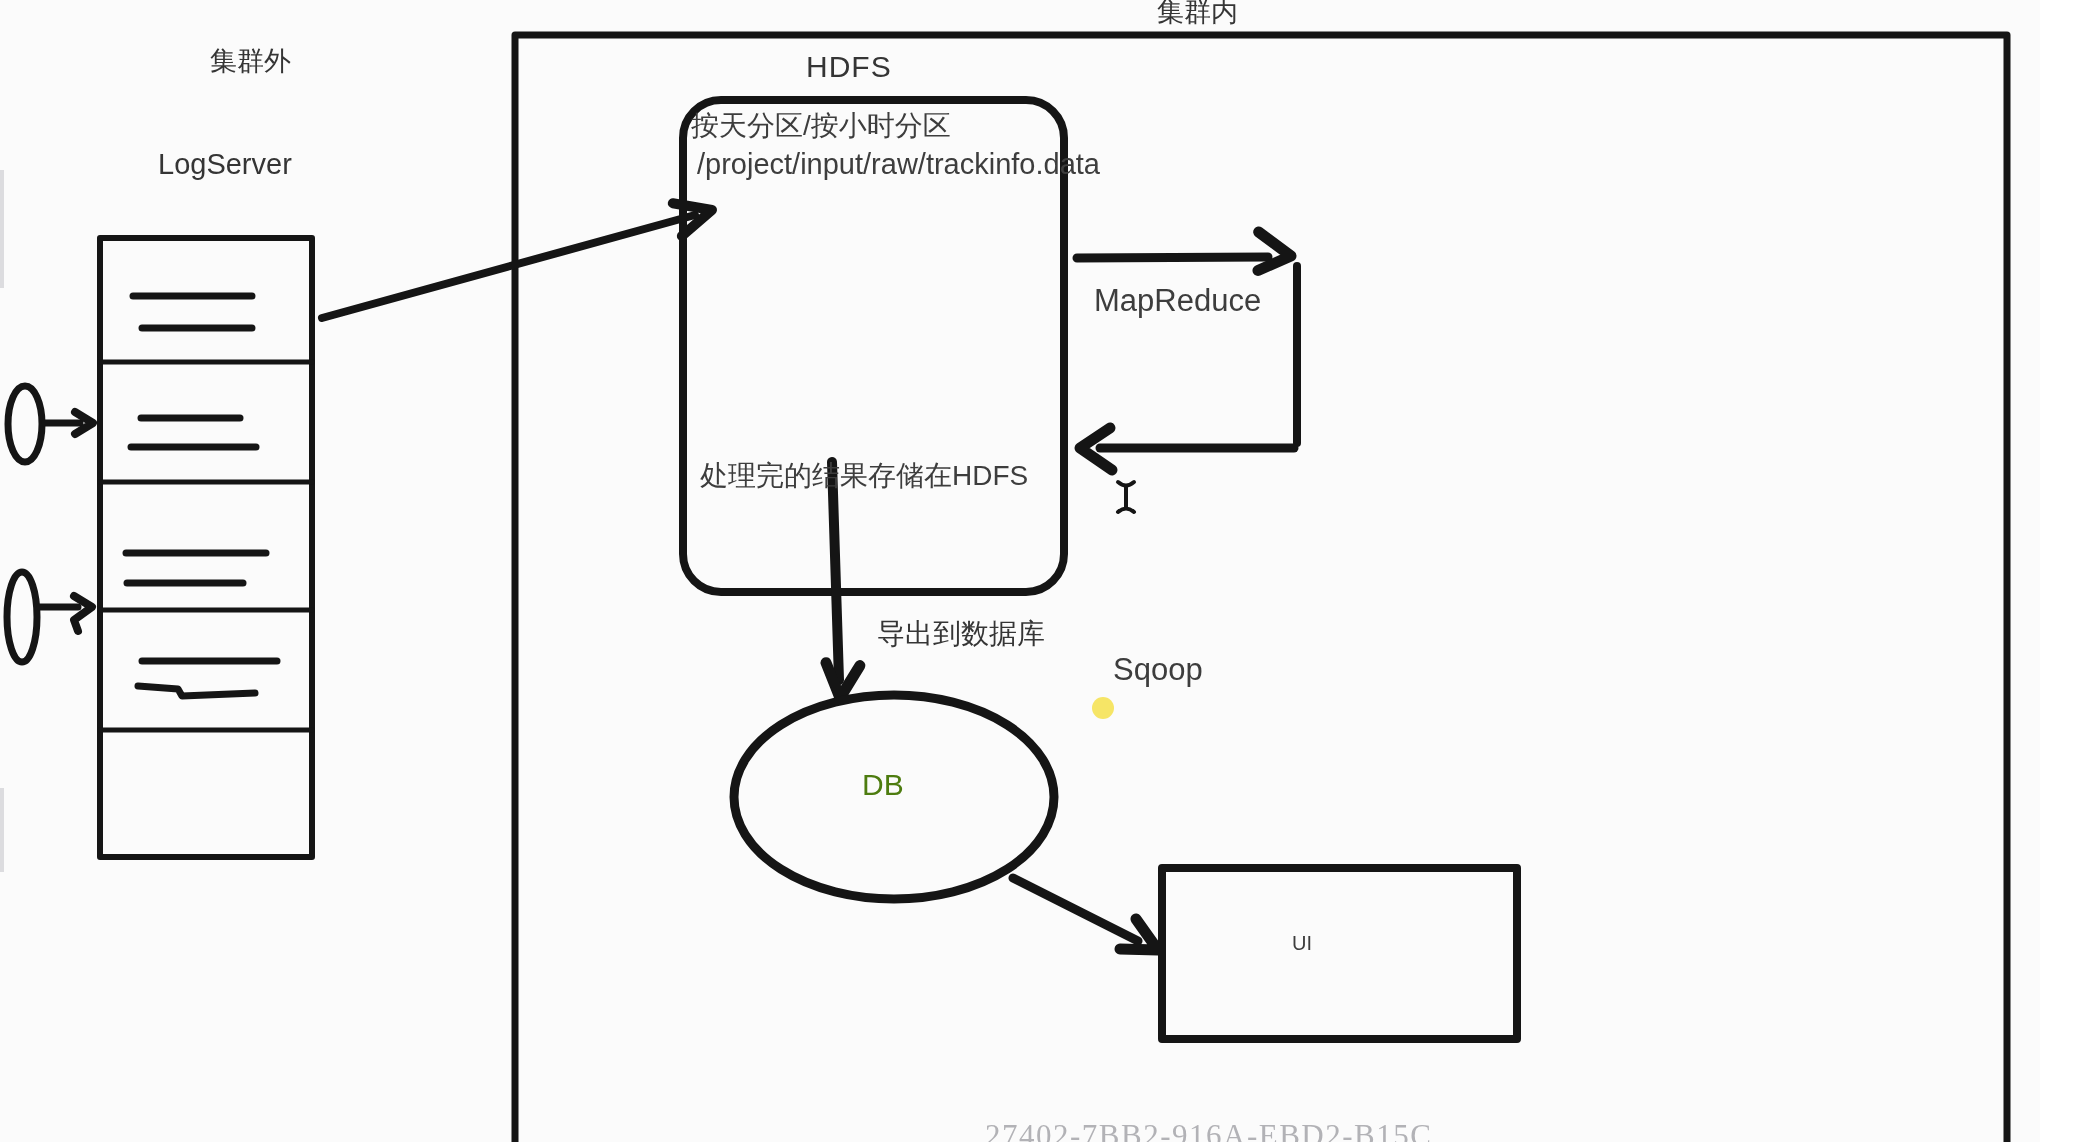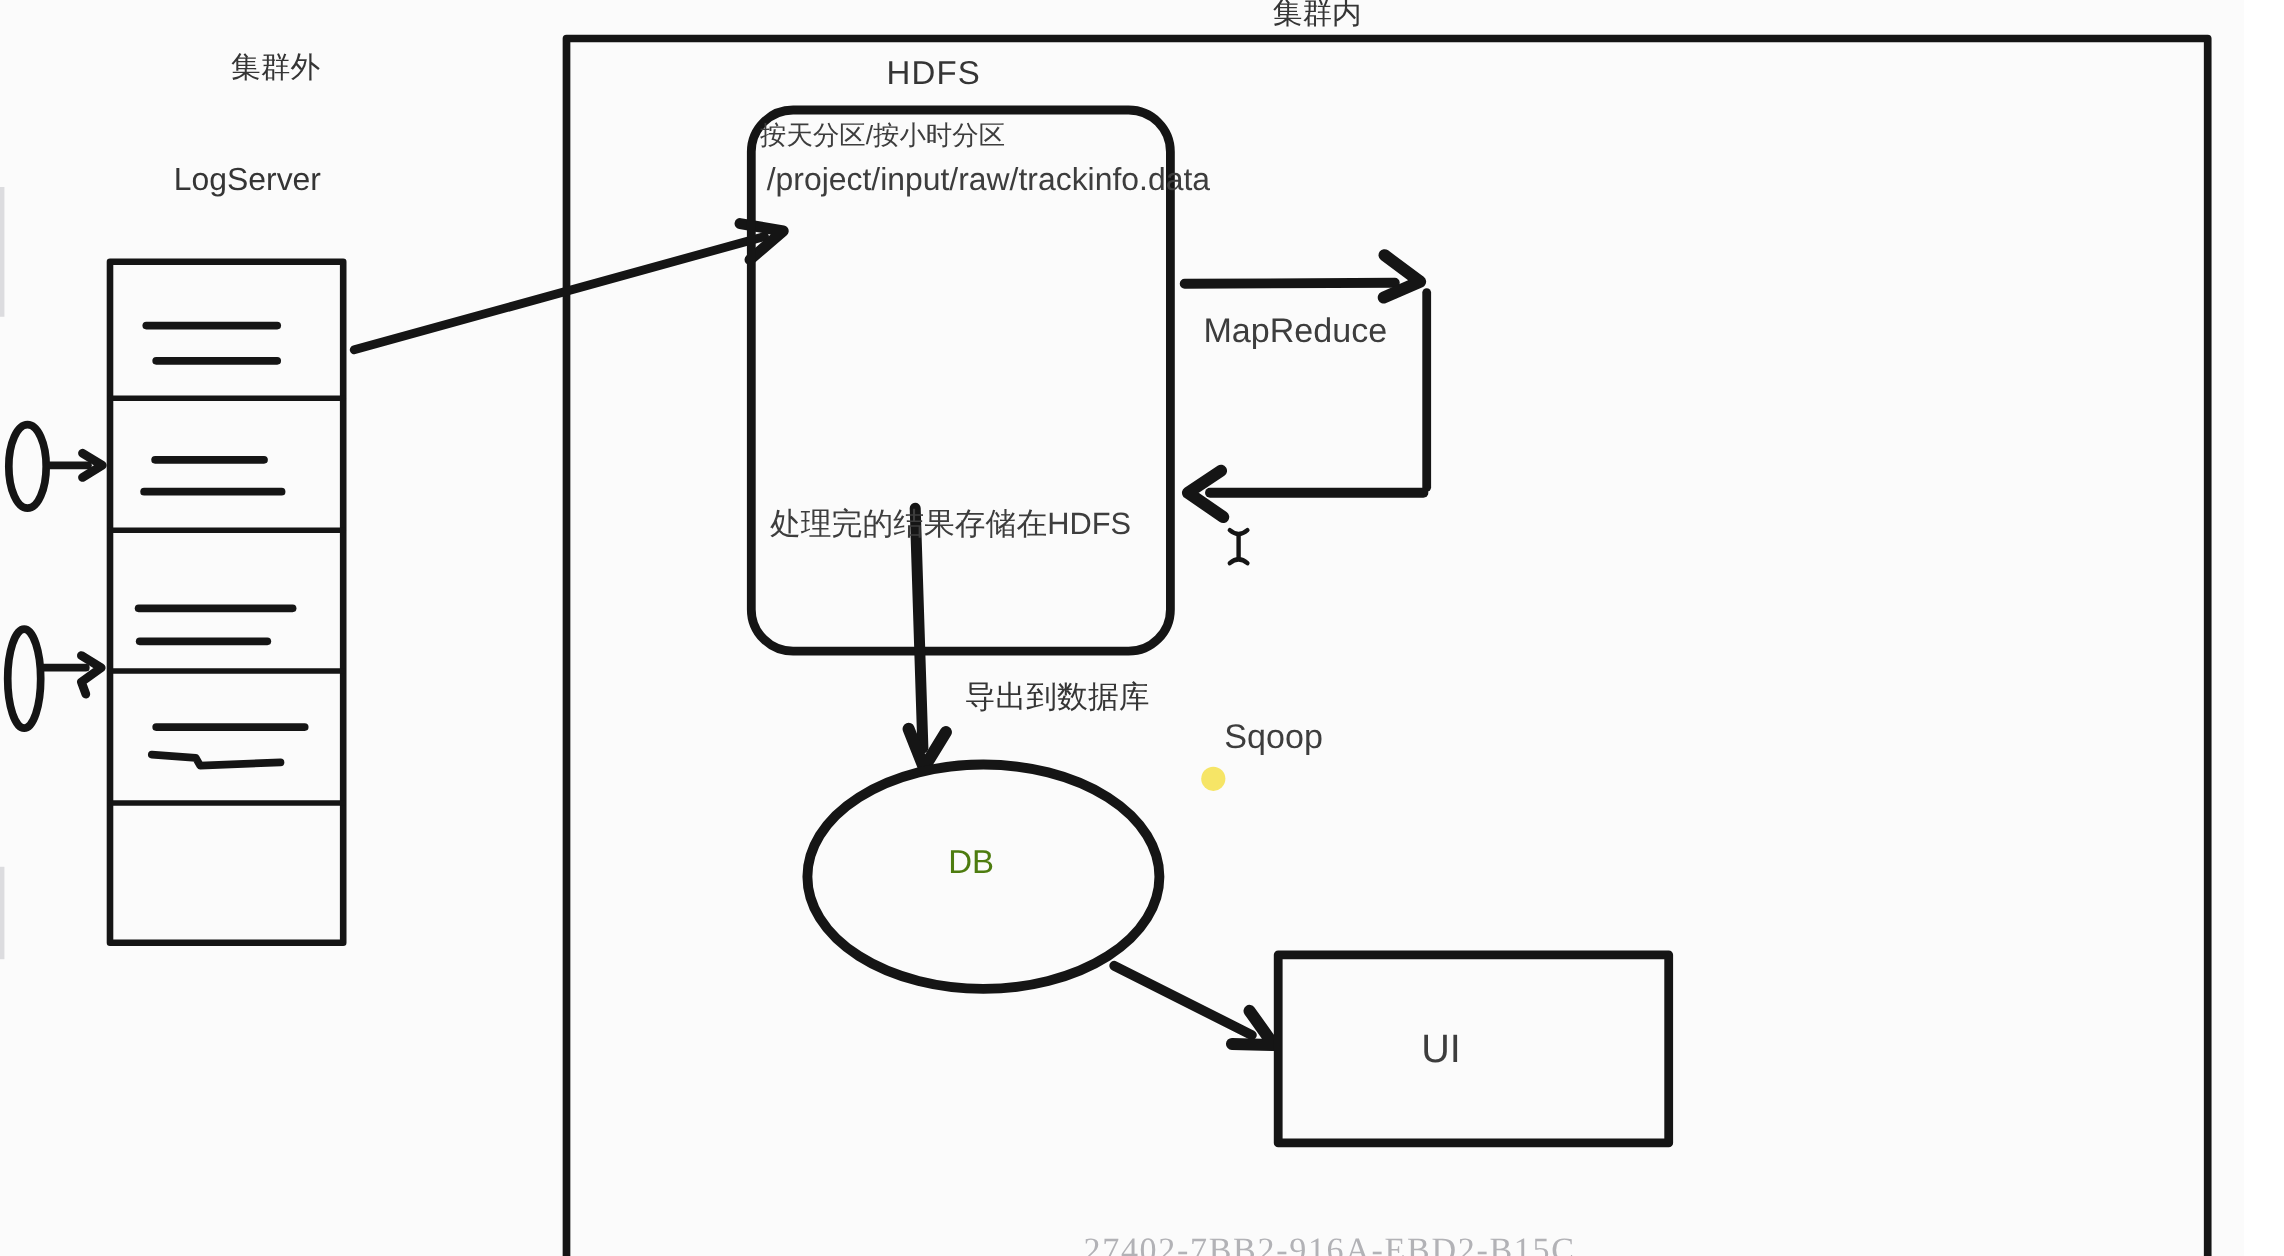--- a/index.html
+++ b/index.html
@@ -108,34 +108,34 @@
   </svg>
 
   <div class="lbl" style="left:1157px;top:-3px;font-size:27px;">集群内</div>
 
   <div class="lbl" style="left:210px;top:46px;font-size:27px;">集群外</div>
 
   <div class="lbl" style="left:158px;top:148px;font-size:29px;">LogServer</div>
 
   <div class="lbl" style="left:806px;top:50px;font-size:30px;letter-spacing:1px;">HDFS</div>
 
-  <div class="lbl" style="left:691px;top:110px;font-size:24px;color:#3d3d3d;">按天分区/按小时分区</div>
+  <div class="lbl" style="left:691px;top:110px;font-size:28px;color:#3d3d3d;">按天分区/按小时分区</div>
 
   <div class="lbl" style="left:697px;top:148px;font-size:29px;color:#3d3d3d;">/project/input/raw/trackinfo.data</div>
 
   <div class="lbl" style="left:700px;top:428px;font-size:28px;color:#3d3d3d;margin-top:32px;">处理完的结果存储在HDFS</div>
 
   <div class="lbl" style="left:1094px;top:283px;font-size:31px;color:#3d3d3d;">MapReduce</div>
 
   <div class="lbl notes" style="left:1348px;top:292px;font-size:27px;line-height:38px;color:#3a3a3a;">
   </div>
 
   <div class="lbl" style="left:877px;top:618px;font-size:28px;">导出到数据库</div>
 
   <div class="lbl" style="left:1113px;top:652px;font-size:31px;color:#3d3d3d;">Sqoop</div>
 
   <div class="lbl" style="left:862px;top:768px;font-size:30px;color:#4d7c0f;">DB</div>
 
-  <div class="lbl" style="left:1292px;top:932px;font-size:36px;color:#3d3d3d;">UI</div>
+  <div class="lbl" style="left:1292px;top:932px;font-size:20px;color:#3d3d3d;">UI</div>
 
   <div class="lbl" id="watermark" style="left:985px;top:1118px;font-size:31px;">27402-7BB2-916A-EBD2-B15C</div>
 
 </div>
 
 </body></html>

